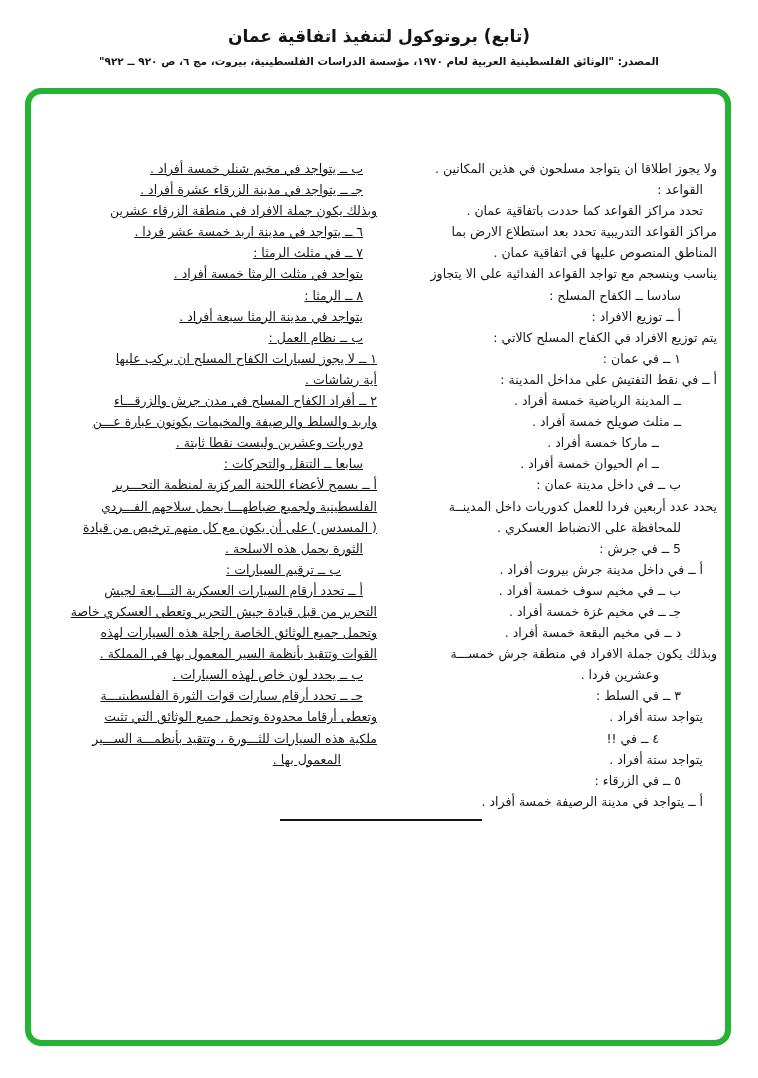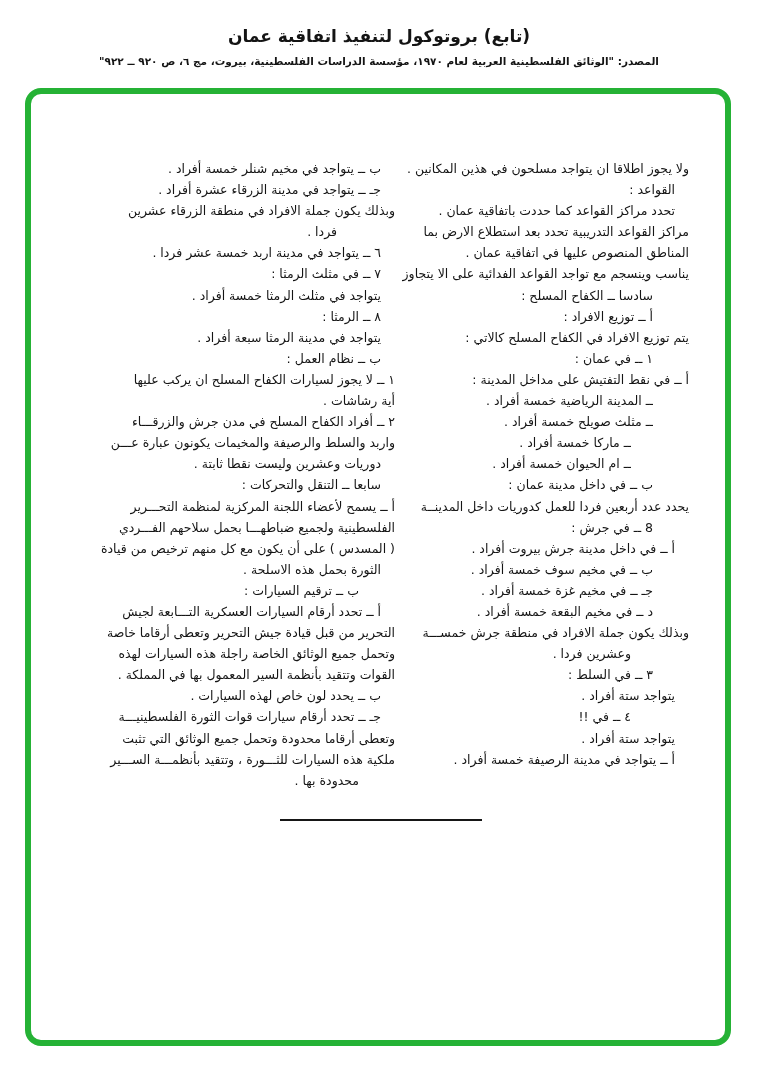--- a/index.html
+++ b/index.html
@@ -33,22 +33,22 @@
     border:6px solid #25b235;
     border-radius:16px;
     box-sizing:border-box;
     background:#ffffff;
   }
   .col{
     position:absolute;
     top:64px;
     direction:rtl;
   }
-  .col-right{ right:36px; width:314px; }
-  .col-left{ left:40px; width:324px; }
+  .col-right{ right:8px; width:314px; }
+  .col-left{ left:22px; width:324px;text-decoration:underline; }
   .line{
     direction:rtl;
     text-align:right;
     white-space:nowrap;
     font-size:12.5px;
     line-height:21.1px;
     height:21.1px;
     color:#151515;
   }
   .in0{padding-right:0;}
@@ -83,62 +83,63 @@
         <div class="line in2">أ ــ توزيع الافراد :</div>
         <div class="line in0">يتم توزيع الافراد في الكفاح المسلح كالاتي :</div>
         <div class="line in2">١ ــ في عمان :</div>
         <div class="line in0">أ ــ في نقط التفتيش على مداخل المدينة :</div>
         <div class="line in2">ــ المدينة الرياضية خمسة أفراد .</div>
         <div class="line in2">ــ مثلث صويلح خمسة أفراد .</div>
         <div class="line in3">ــ ماركا خمسة أفراد .</div>
         <div class="line in3">ــ ام الحيوان خمسة أفراد .</div>
         <div class="line in2">ب ــ في داخل مدينة عمان :</div>
         <div class="line in0">يحدد عدد أربعين فردا للعمل كدوريات داخل المدينــة</div>
-        <div class="line in2">8 ــ في جرش :</div>
+        <div class="line in2">للمحافظة على الانضباط العسكري .</div>
+        <div class="line in2">5 ــ في جرش :</div>
         <div class="line in1">أ ــ في داخل مدينة جرش بيروت أفراد .</div>
         <div class="line in2">ب ــ في مخيم سوف خمسة أفراد .</div>
         <div class="line in2">جـ ــ في مخيم غزة خمسة أفراد .</div>
         <div class="line in2">د ــ في مخيم البقعة خمسة أفراد .</div>
         <div class="line in0">وبذلك يكون جملة الافراد في منطقة جرش خمســـة</div>
         <div class="line in3">وعشرين فردا .</div>
         <div class="line in2">٣ ــ في السلط :</div>
         <div class="line in1">يتواجد ستة أفراد .</div>
         <div class="line in3">٤ ــ في !!</div>
         <div class="line in1">يتواجد ستة أفراد .</div>
+        <div class="line in2">٥ ــ في الزرقاء :</div>
         <div class="line in1">أ ــ يتواجد في مدينة الرصيفة خمسة أفراد .</div>
       </div>
     <div class="col col-left">
         <div class="line in1">ب ــ يتواجد في مخيم شنلر خمسة أفراد .</div>
         <div class="line in1">جـ ــ يتواجد في مدينة الزرقاء عشرة أفراد .</div>
         <div class="line in0">وبذلك يكون جملة الافراد في منطقة الزرقاء عشرين</div>
-        <div class="line in3">فردا .</div>
         <div class="line in1">٦ ــ يتواجد في مدينة اربد خمسة عشر فردا .</div>
         <div class="line in1">٧ ــ في مثلث الرمثا :</div>
         <div class="line in1">يتواجد في مثلث الرمثا خمسة أفراد .</div>
         <div class="line in1">٨ ــ الرمثا :</div>
         <div class="line in1">يتواجد في مدينة الرمثا سبعة أفراد .</div>
         <div class="line in1">ب ــ نظام العمل :</div>
         <div class="line in0">١ ــ لا يجوز لسيارات الكفاح المسلح ان يركب عليها</div>
         <div class="line in0">أية رشاشات .</div>
         <div class="line in0">٢ ــ أفراد الكفاح المسلح في مدن جرش والزرقـــاء</div>
         <div class="line in0">واربد والسلط والرصيفة والمخيمات يكونون عبارة عـــن</div>
         <div class="line in1">دوريات وعشرين وليست نقطا ثابتة .</div>
         <div class="line in1">سابعا ــ التنقل والتحركات :</div>
         <div class="line in0">أ ــ يسمح لأعضاء اللجنة المركزية لمنظمة التحـــرير</div>
         <div class="line in0">الفلسطينية ولجميع ضباطهـــا بحمل سلاحهم الفـــردي</div>
         <div class="line in0">( المسدس ) على أن يكون مع كل منهم ترخيص من قيادة</div>
         <div class="line in1">الثورة بحمل هذه الاسلحة .</div>
         <div class="line in2">ب ــ ترقيم السيارات :</div>
         <div class="line in1">أ ــ تحدد أرقام السيارات العسكرية التـــابعة لجيش</div>
-        <div class="line in0">التحرير من قبل قيادة جيش التحرير وتعطى أرقاما خاصة</div>
+        <div class="line in0">التحرير من قبل قيادة جيش التحرير وتعطى العسكري خاصة</div>
         <div class="line in0">وتحمل جميع الوثائق الخاصة راجلة هذه السيارات لهذه</div>
         <div class="line in0">القوات وتتقيد بأنظمة السير المعمول بها في المملكة .</div>
         <div class="line in1">ب ــ يحدد لون خاص لهذه السيارات .</div>
         <div class="line in1">جـ ــ تحدد أرقام سيارات قوات الثورة الفلسطينيـــة</div>
         <div class="line in0">وتعطى أرقاما محدودة وتحمل جميع الوثائق التي تثبت</div>
         <div class="line in0">ملكية هذه السيارات للثـــورة ، وتتقيد بأنظمـــة الســـير</div>
-        <div class="line in2">محدودة بها .</div>
+        <div class="line in2">المعمول بها .</div>
       </div>
   </div>
 
   <div class="separator-line"></div>
 
 </div>
 
 </body></html>

